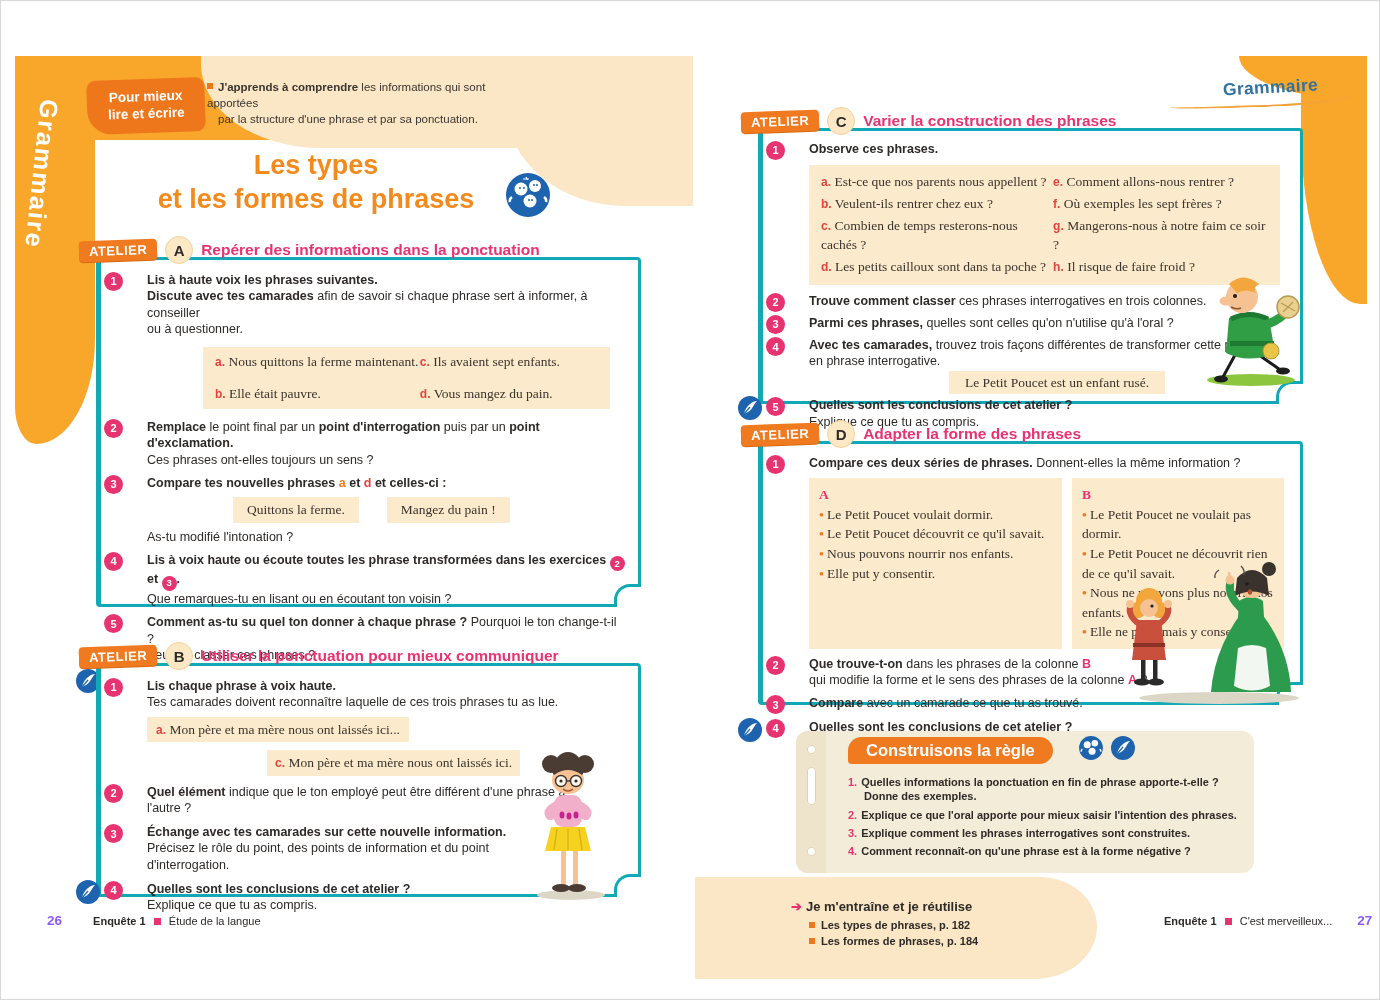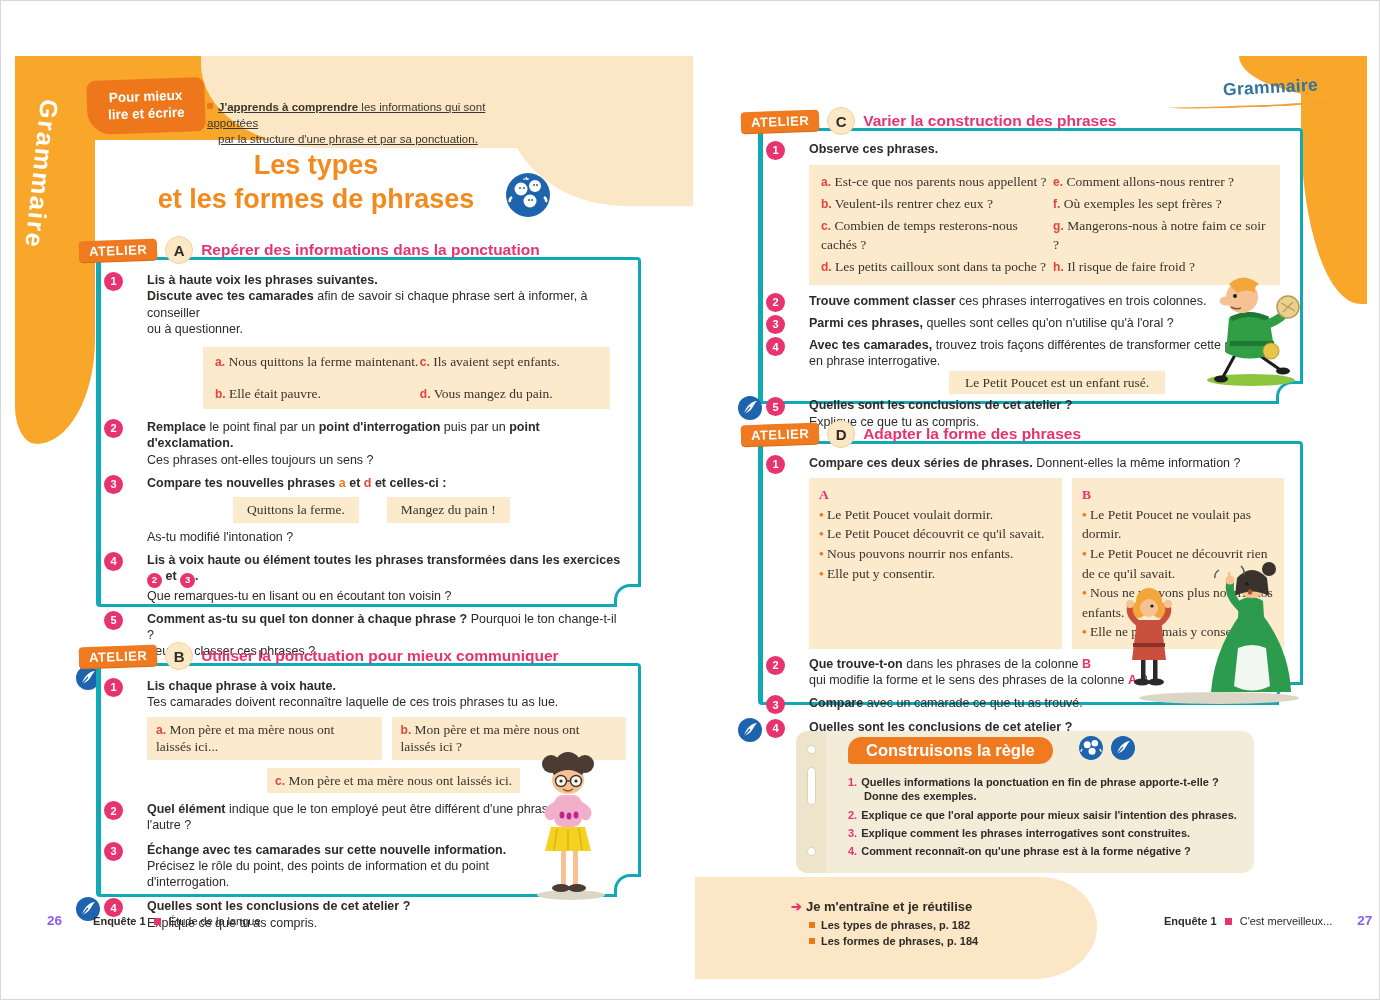--- a/index.html
+++ b/index.html
@@ -24,21 +24,21 @@
            border-radius:0 0 0 90% / 0 0 0 70%;}
   .blob-tr2{left:1238px;top:55px;width:128px;height:44px;background:#F9A72B;
             border-bottom-left-radius:100% 100%;}
   .gram-right{left:1222px;top:76px;color:#33739E;font-weight:bold;font-size:17.5px;
               transform:rotate(-3deg);letter-spacing:.3px;}
   .gram-underline{left:1168px;top:88px;width:188px;height:16px;border-bottom:2px solid #F2A23A;
                   border-radius:0 0 100% 100%/0 0 22px 6px;transform:rotate(-2deg);}
   .blob-train{left:694px;top:876px;width:402px;height:102px;background:#FBE7C5;
               border-radius:0 110px 120px 0 / 0 95px 100px 0;}
   
-  .lead{left:206px;top:98px;width:310px;font-size:11.5px;line-height:1.4;color:#3a3631;text-decoration:underline;}
+  .lead{left:206px;top:78px;width:310px;font-size:11.5px;line-height:1.4;color:#3a3631;}
   .sq{display:inline-block;width:6px;height:6px;background:#EE771C;margin-right:5px;vertical-align:2px;}
   .sq-pink{display:inline-block;width:7px;height:7px;background:#E73370;margin:0 5px;vertical-align:0px;}
   .sq-or{display:inline-block;width:6px;height:6px;background:#EE771C;margin-right:6px;vertical-align:1px;}
   
   .main-title{left:100px;top:148px;width:430px;text-align:center;color:#F28A1E;font-weight:bold;
               font-size:27px;line-height:1.25;}
   
   .abox{position:absolute;border:3px solid #12A9B6;border-left-width:5px;border-radius:4px;background:#fff;}
   .curl{position:absolute;right:-3px;bottom:-3px;width:24px;height:20px;background:#fff;
         border-top-left-radius:16px;border-top:3px solid #12A9B6;border-left:3px solid #12A9B6;}
@@ -151,21 +151,21 @@
         <span class="num">3</span>
         <div><span class="b">Compare tes nouvelles phrases </span><span class="orl">a</span><span class="b"> et </span><span class="redl">d</span><span class="b"> et celles-ci :</span></div>
         <div style="display:flex;gap:28px;margin:6px 0 6px 86px;">
           <span class="ex" style="padding:4px 14px;">Quittons la ferme.</span>
           <span class="ex" style="padding:4px 14px;">Mangez du pain !</span>
         </div>
         <div>As-tu modifié l'intonation ?</div>
       </div>
       <div class="step">
         <span class="num">4</span>
-        <div><span class="b">Lis à voix haute ou élément toutes les phrases transformées dans les exercices </span><span class="inum">2</span><span class="b"> et </span><span class="inum">3</span><span class="b">.</span></div>
+        <div><span class="b">Lis à voix haute ou écoute toutes les phrase transformées dans les exercices </span><span class="inum">2</span><span class="b"> et </span><span class="inum">3</span><span class="b">.</span></div>
         <div>Que remarques-tu en lisant ou en écoutant ton voisin ?</div>
       </div>
       <div class="step">
         <span class="num">5</span>
         <div><span class="b">Comment as-tu su quel ton donner à chaque phrase ?</span><span> Pourquoi le ton change-t-il ?</span></div>
         <div>Peut-on classer ces phrases ?</div>
       </div>
       <div class="step">
         <span class="feather">
           <svg class="icn-circle" viewBox="0 0 26 26">
@@ -188,21 +188,20 @@
   </div>
   <div class="abox" style="left:95px;top:662px;width:537px;height:228px;">
     <span class="curl"></span>
     <div class="steps" style="padding:12px 12px 0 46px;gap:8px;">
       <div class="step">
         <span class="num">1</span>
         <div><span class="b">Lis chaque phrase à voix haute.</span></div>
         <div>Tes camarades doivent reconnaître laquelle de ces trois phrases tu as lue.</div>
         <div style="display:flex;gap:10px;margin-top:6px;">
           <span class="ex" style="padding:4px 9px;"><span class="redl">a.</span> <span>Mon père et ma mère nous ont laissés ici...</span></span>
-          <span class="ex" style="padding:4px 9px;"><span class="redl">b.</span> <span>Mon père et ma mère nous ont laissés ici ?</span></span>
         </div>
         <div style="display:flex;margin:8px 0 0 120px;">
           <span class="ex" style="padding:4px 8px;"><span class="redl">c.</span> <span>Mon père et ma mère nous ont laissés ici.</span></span>
         </div>
       </div>
       <div class="step">
         <span class="num">2</span>
         <div style="max-width:420px;"><span class="b">Quel élément</span><span> indique que le ton employé peut être différent d'une phrase à l'autre ?</span></div>
       </div>
       <div class="step">

